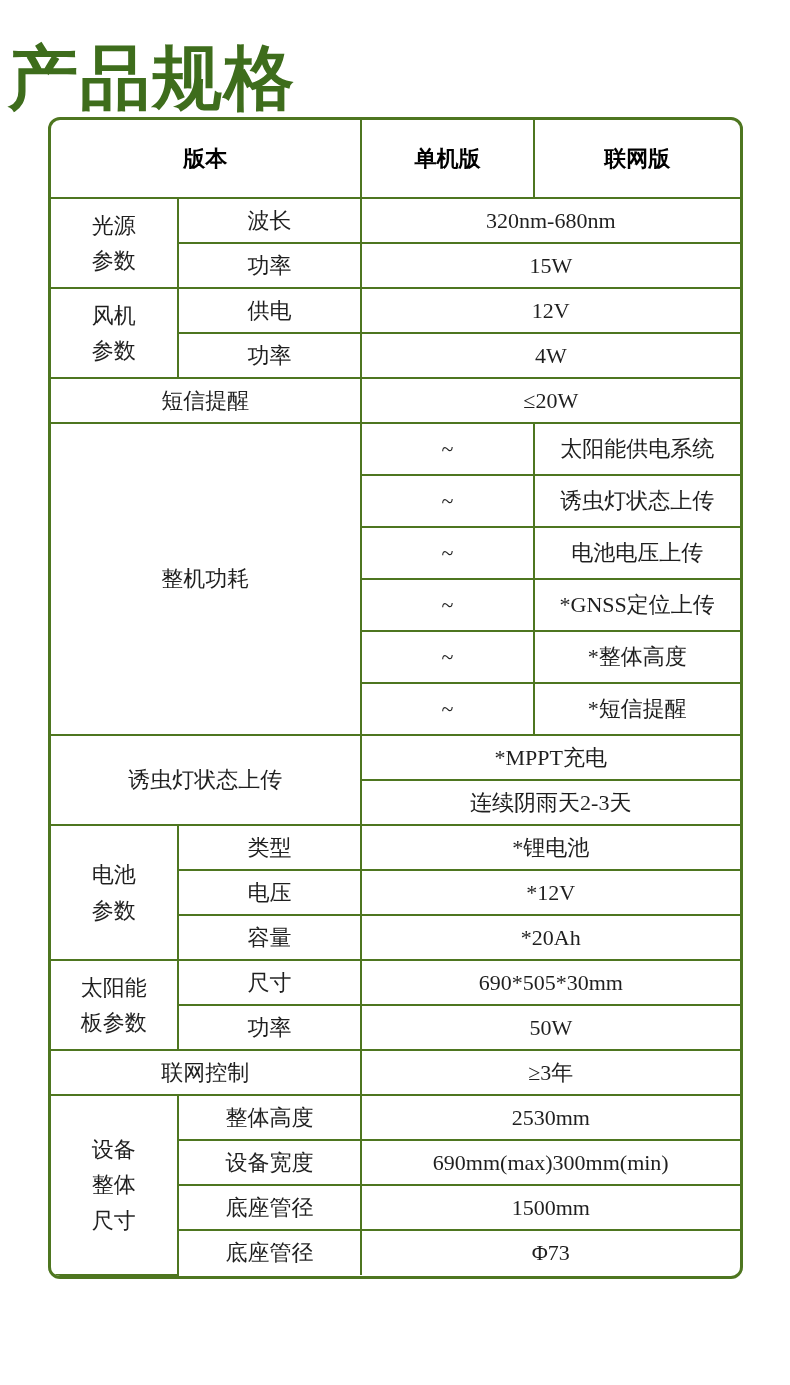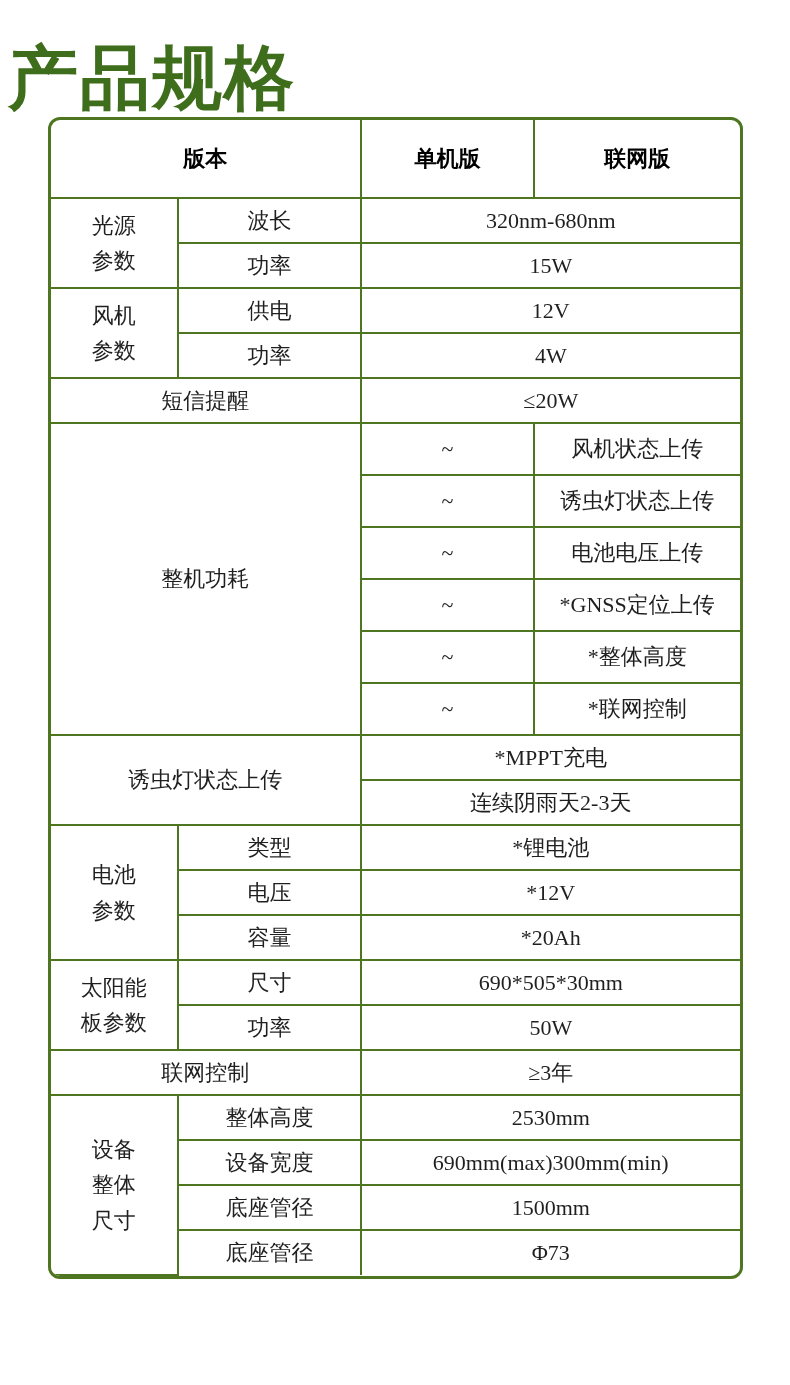--- a/index.html
+++ b/index.html
@@ -108,41 +108,41 @@
     </tr>
 
     <tr class="r-s">
       <td colspan="2">短信提醒</td>
       <td colspan="2">≤20W</td>
     </tr>
 
     <tr class="r-d">
       <td colspan="2" rowspan="6">整机功耗</td>
       <td class="tilde">~</td>
-      <td>风机状态上传</td>
+      <td>太阳能供电系统</td>
     </tr>
     <tr class="r-d">
       <td class="tilde">~</td>
       <td>诱虫灯状态上传</td>
     </tr>
     <tr class="r-d">
       <td class="tilde">~</td>
       <td>电池电压上传</td>
     </tr>
     <tr class="r-d">
       <td class="tilde">~</td>
       <td>*GNSS定位上传</td>
     </tr>
     <tr class="r-d">
       <td class="tilde">~</td>
       <td>*整体高度</td>
     </tr>
     <tr class="r-d">
       <td class="tilde">~</td>
-      <td>*联网控制</td>
+      <td>*短信提醒</td>
     </tr>
 
     <tr class="r-s">
       <td colspan="2" rowspan="2">诱虫灯状态上传</td>
       <td colspan="2">*MPPT充电</td>
     </tr>
     <tr class="r-s">
       <td colspan="2">连续阴雨天2-3天</td>
     </tr>
 

